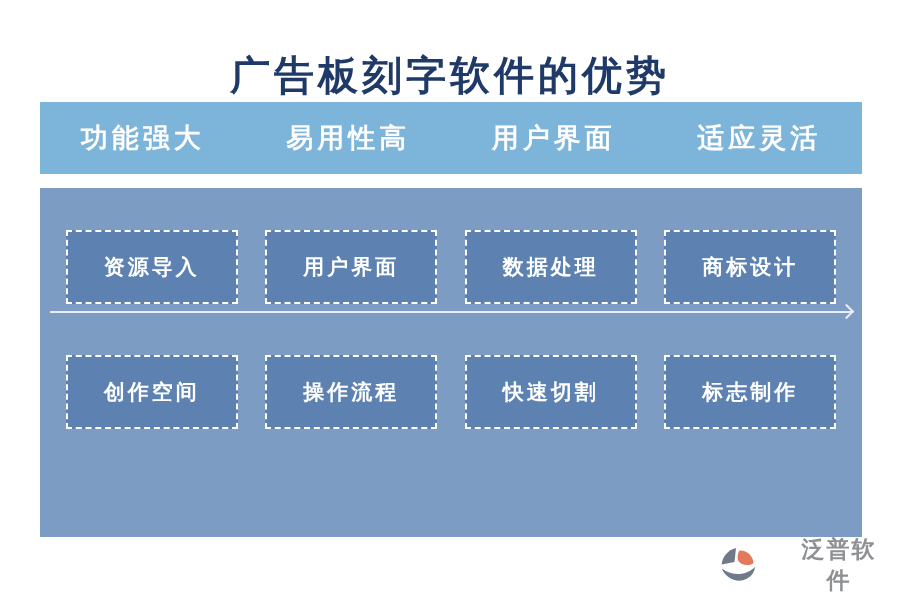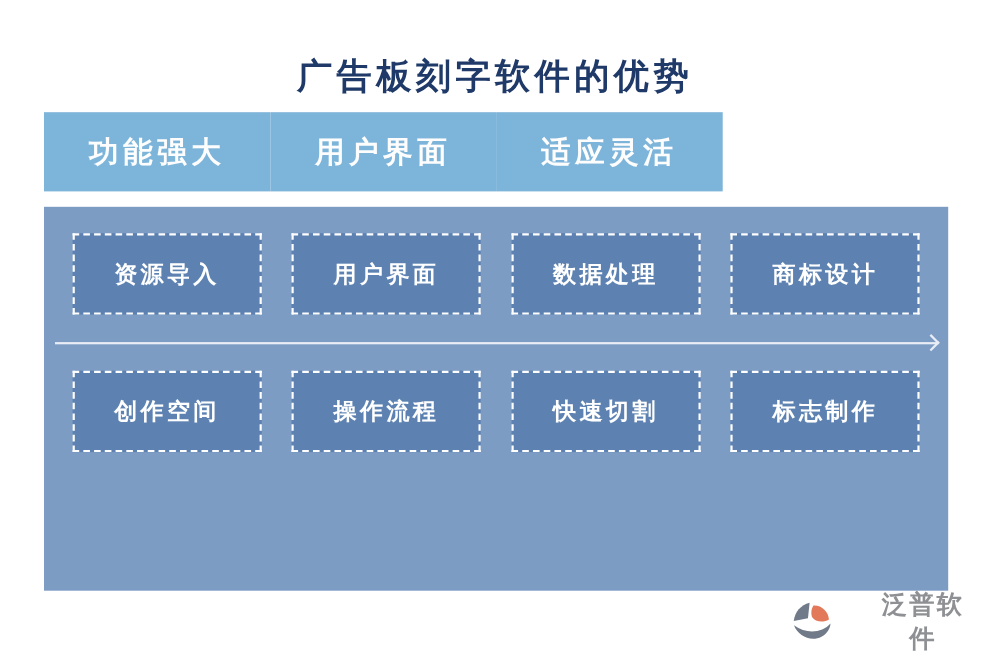--- a/index.html
+++ b/index.html
@@ -3,41 +3,41 @@
 <meta charset="utf-8">
 <style>
   * { margin:0; padding:0; box-sizing:border-box; }
   html,body { background:#ffffff; }
   .page {
     position:relative; width:900px; height:600px; background:#ffffff;
     overflow:hidden; font-family:"Liberation Serif","DejaVu Serif",serif;
   }
   .title {
     position:absolute; top:48px; left:0; right:0; text-align:center;
-    font-size:32px; font-weight:bold; color:#1f3a68; letter-spacing:4px;
+    font-size:40px; font-weight:bold; color:#1f3a68; letter-spacing:4px;
     font-family:"Liberation Serif","DejaVu Serif",serif;
   }
   .tabs {
     position:absolute; left:40px; top:102px; width:822px; height:72px;
     display:grid; grid-template-columns:repeat(4,1fr); 
   }
   .tab {
     background:#7db4d9; color:#fdfdfd; display:flex; align-items:center; justify-content:center;
     font-size:27px; font-weight:bold; letter-spacing:4px;
   }
   .panel {
     position:absolute; left:40px; top:188px; width:822px; height:349px;
     background:#7d9cc4; padding-top:24px;
   }
   .frow {
     display:grid; grid-template-columns:repeat(4,1fr); padding:0 12px; height:74px;
   }
   .frow.r3 { margin-top:24px; }
   .fbox {
-    width:172px; height:74px; margin:0 auto; background:#5d82b2;
+    width:172px; height:74px; margin:18px auto; background:#5d82b2;
     border:2px dashed #ffffff; color:#ffffff; display:flex; align-items:center; justify-content:center;
     font-size:21px; font-weight:bold; letter-spacing:3px;
   }
   .arrow-wrap {
     height:51px; margin:0 10px; display:flex; align-items:center;
   }
   .arrow-line { flex:1; height:2px; background:#e9edf6; }
   .arrow-head {
     width:11px; height:11px; border-top:2px solid #e9edf6; border-right:2px solid #e9edf6;
     transform:rotate(45deg); margin-left:-12px; flex:0 0 auto;
@@ -60,20 +60,21 @@
 </style>
 </head>
 <body>
 
 <div class="page">
 
   <h1 class="title">广告板刻字软件的优势</h1>
 
   <div class="tabs">
     <div class="tab">功能强大</div>
+    <div class="tab">易用性高</div>
     <div class="tab">用户界面</div>
     <div class="tab">适应灵活</div>
   </div>
 
   <div class="panel">
 
     <div class="frow">
       <div class="fbox">资源导入</div>
       <div class="fbox">用户界面</div>
       <div class="fbox">数据处理</div>

